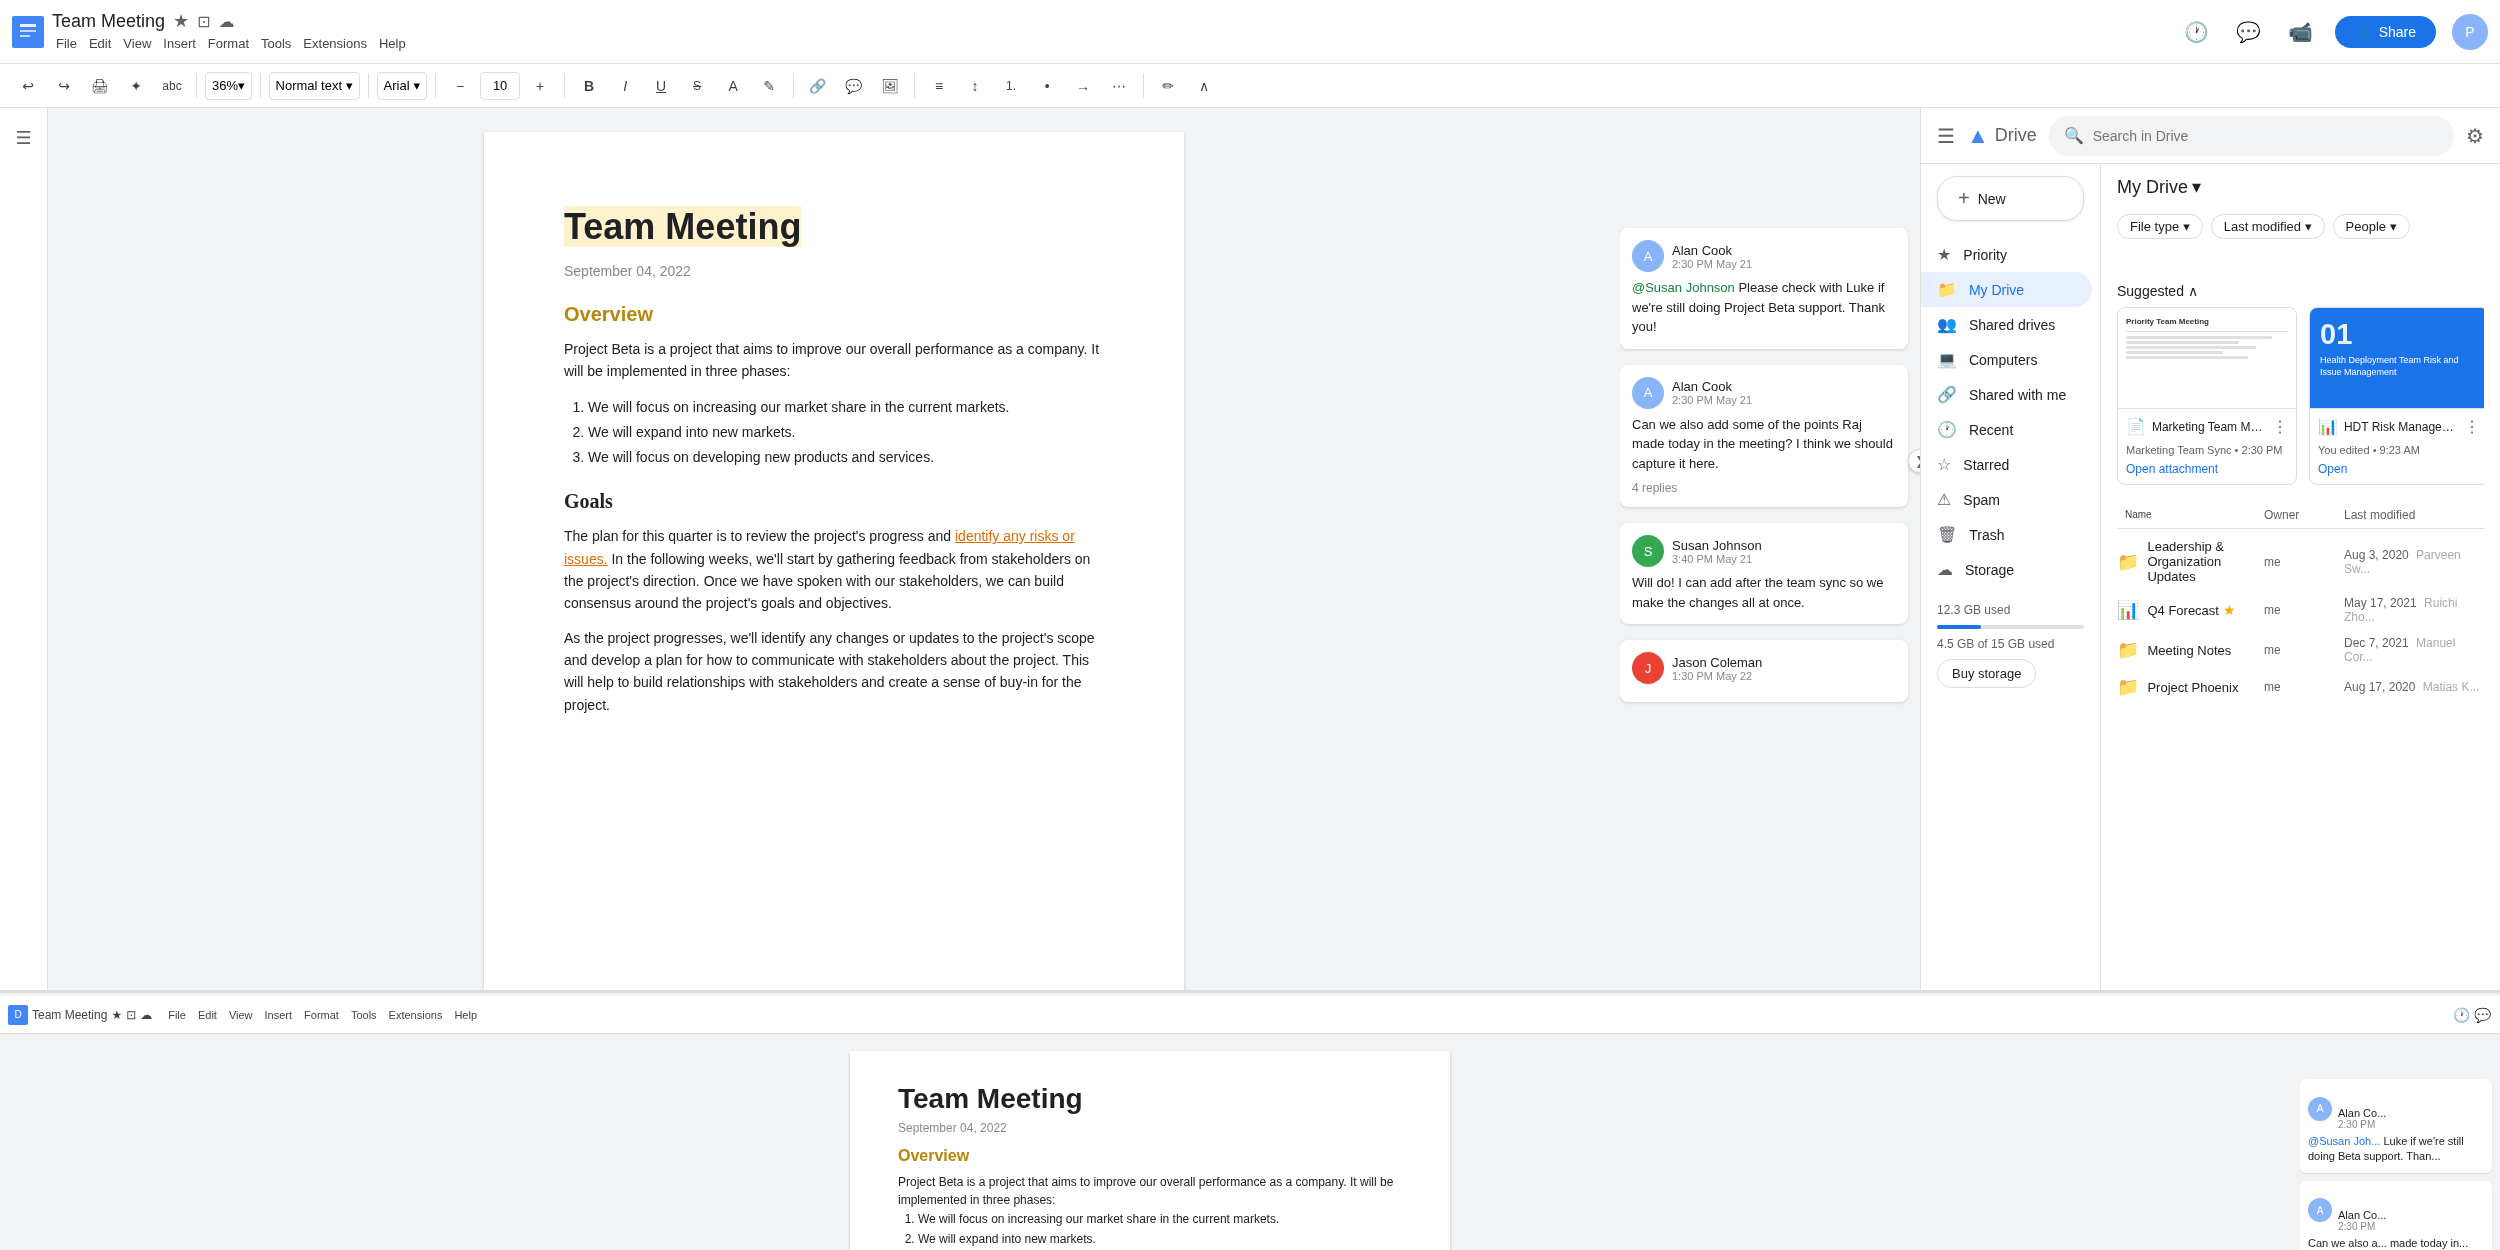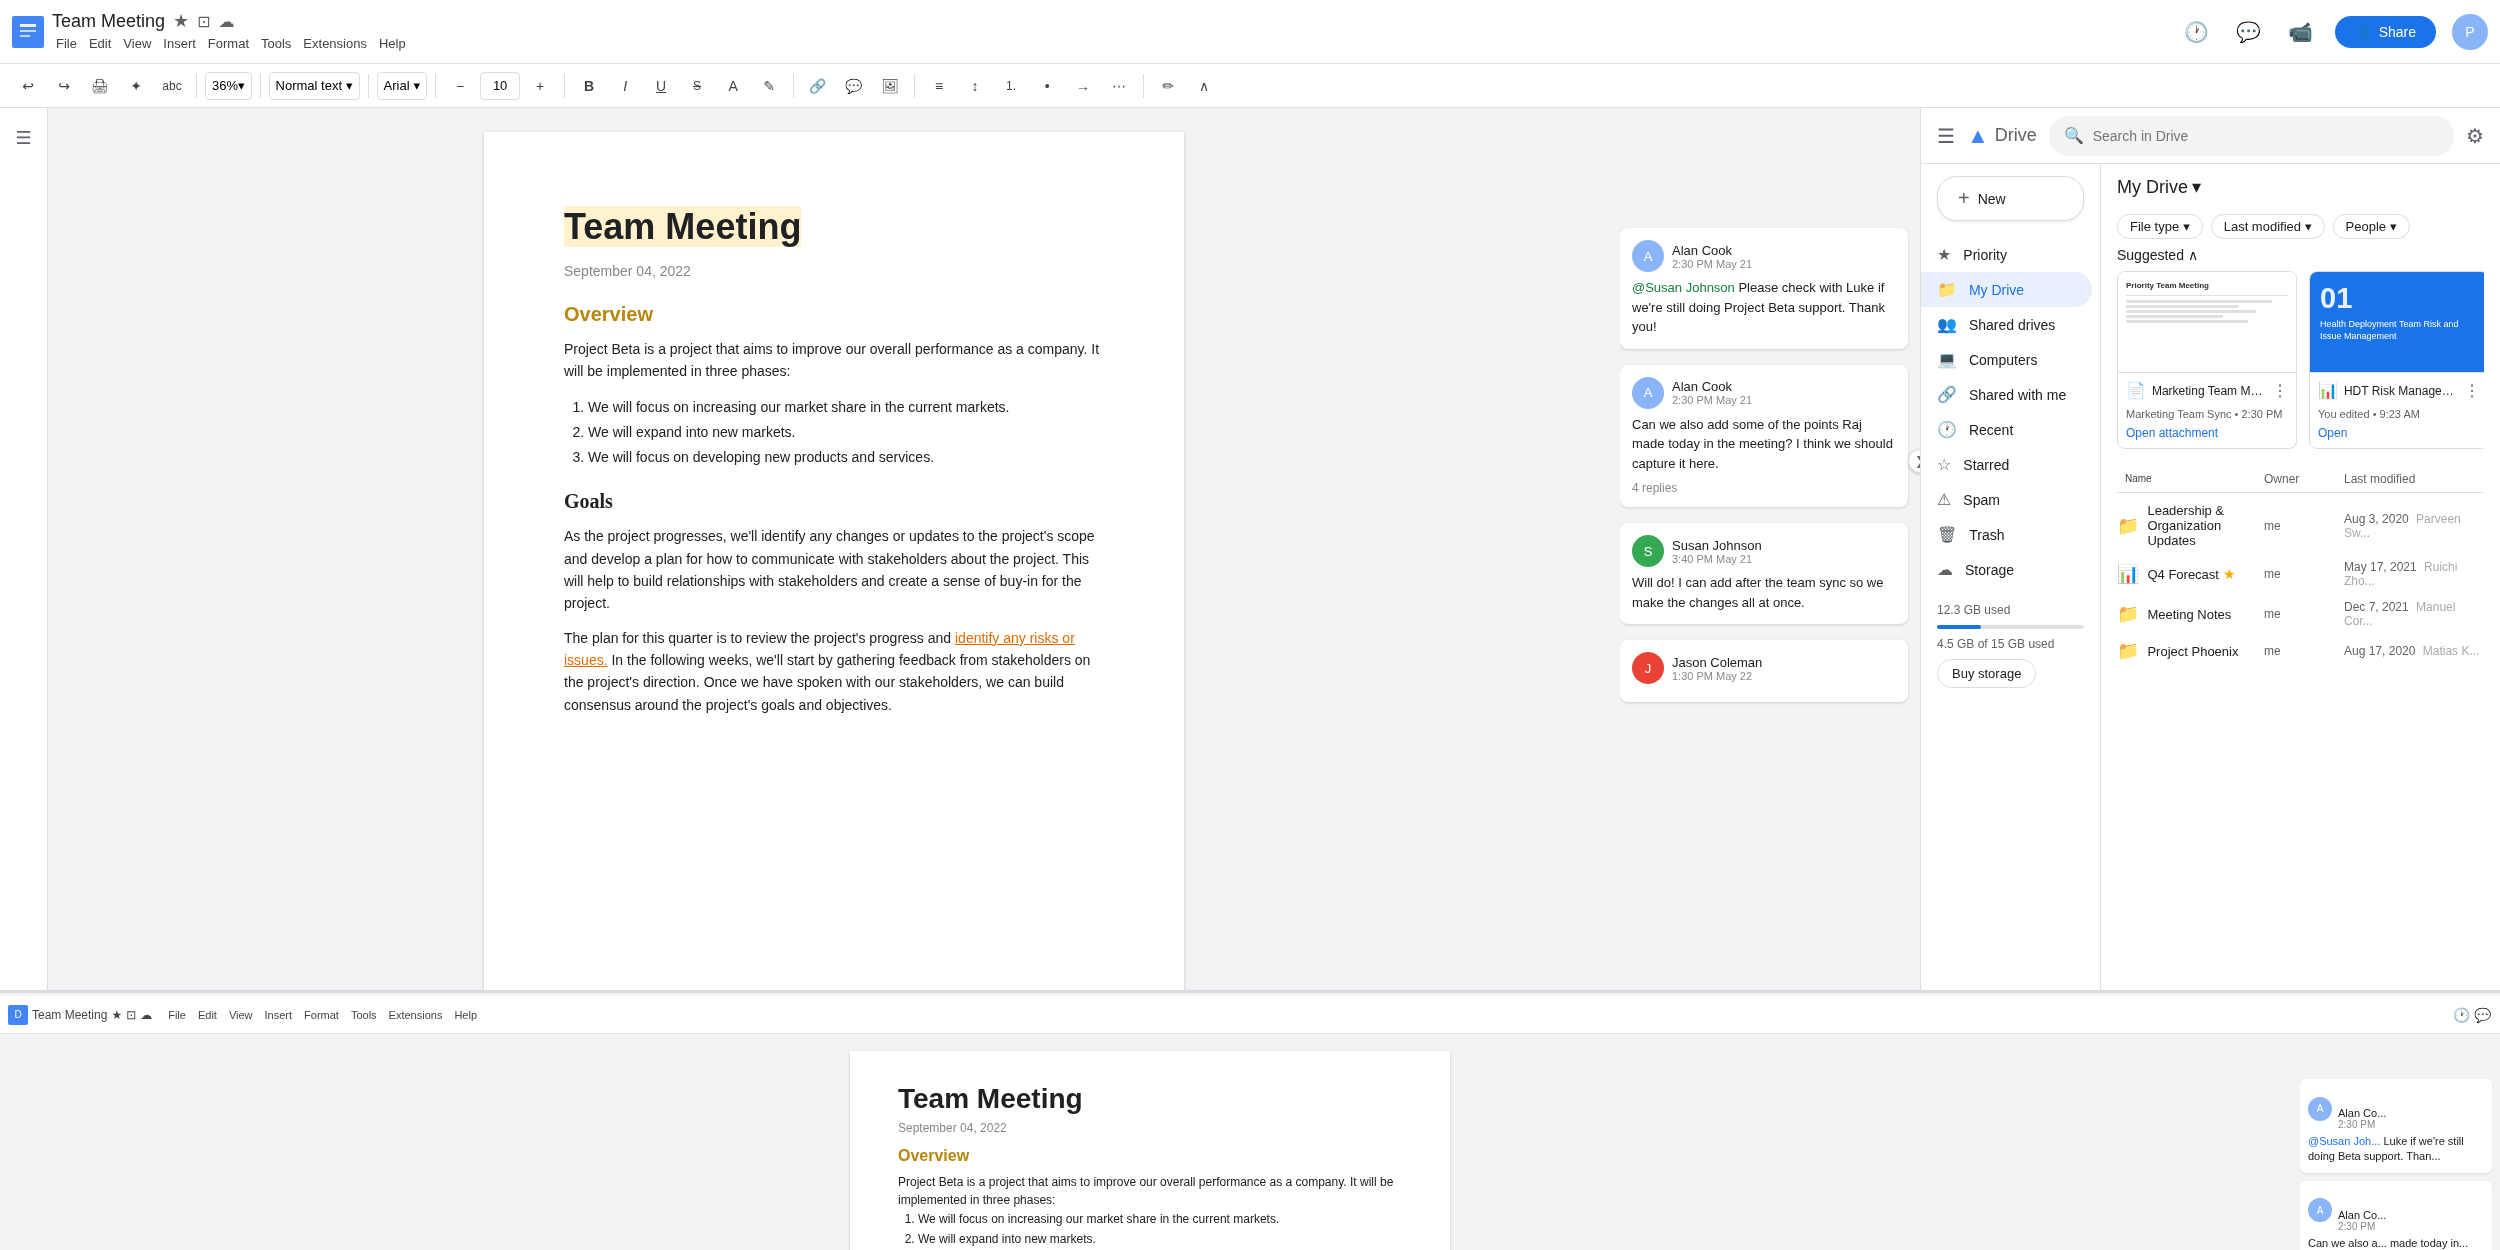--- a/index.html
+++ b/index.html
@@ -97,21 +97,21 @@
     .drive-storage-text { font-size: 12px; color: #5f6368; }
     .drive-buy-btn { background: #fff; border: 1px solid #dadce0; border-radius: 16px; padding: 6px 14px; font-size: 13px; color: #202124; cursor: pointer; margin-top: 8px; }
 
     
     .drive-main { flex: 1; overflow-y: auto; padding: 0; }
     .drive-my-drive-header { display: flex; align-items: center; padding: 12px 16px; gap: 8px; }
     .drive-my-drive-title { font-size: 18px; color: #202124; font-weight: 400; display: flex; align-items: center; gap: 4px; }
     .drive-filters { display: flex; align-items: center; gap: 8px; padding: 4px 16px 8px; }
     .drive-filter-chip { border: 1px solid #dadce0; border-radius: 16px; padding: 4px 12px; font-size: 13px; color: #202124; cursor: pointer; display: flex; align-items: center; gap: 4px; }
     .drive-suggested { padding: 0 16px; }
-    .drive-suggested-header { display: flex; align-items: center; justify-content: space-between; margin-bottom: 8px; }
+    .drive-suggested-header { display: flex; align-items: center; justify-content: space-between; margin-bottom: 8px; margin-top: 36px; }
     .drive-suggested-title { font-size: 14px; font-weight: 500; color: #202124; display: flex; align-items: center; gap: 4px; }
     .drive-cards-row { display: flex; gap: 12px; margin-bottom: 16px; overflow: hidden; }
     .drive-card { border: 1px solid #dadce0; border-radius: 8px; overflow: hidden; width: 180px; flex-shrink: 0; cursor: pointer; }
     .drive-card-preview { height: 100px; background: #f8f9fa; display: flex; align-items: center; justify-content: center; position: relative; overflow: hidden; }
     .drive-card-preview-doc { background: #fff; border: none; padding: 8px; font-size: 7px; color: #444; line-height: 1.4; width: 100%; height: 100%; overflow: hidden; }
     .drive-card-preview-blue { background: #1a73e8; display: flex; align-items: center; justify-content: center; color: #fff; }
     .drive-card-footer { padding: 8px; border-top: 1px solid #e0e0e0; display: flex; align-items: center; gap: 6px; }
     .drive-card-icon { font-size: 16px; }
     .drive-card-name { font-size: 12px; color: #202124; white-space: nowrap; overflow: hidden; text-overflow: ellipsis; flex: 1; }
     .drive-card-more { color: #5f6368; font-size: 16px; cursor: pointer; }
@@ -261,26 +261,26 @@
         </div>
         <p class="doc-date">September 04, 2022</p>
         <h2 class="doc-h2">Overview</h2>
         <p class="doc-p">Project Beta is a project that aims to improve our overall performance as a company. It will be implemented in three phases:</p>
         <ol class="doc-ol">
           <li>We will focus on increasing our market share in the current markets.</li>
           <li>We will expand into new markets.</li>
           <li>We will focus on developing new products and services.</li>
         </ol>
         <h2 class="doc-h2-plain">Goals</h2>
-        <p class="doc-p">As the project progresses, we'll identify any changes or updates to the project's scope and develop a plan for how to communicate with stakeholders about the project. This will help to build relationships with stakeholders and create a sense of buy-in for the project.</p>
         <p class="doc-p">
           <span>The plan for this quarter is to review the project's progress and </span>
           <span class="highlight-link">identify any risks or issues.</span>
           <span> In the following weeks, we'll start by gathering feedback from stakeholders on the project's direction. Once we have spoken with our stakeholders, we can build consensus around the project's goals and objectives.</span>
         </p>
+        <p class="doc-p">As the project progresses, we'll identify any changes or updates to the project's scope and develop a plan for how to communicate with stakeholders about the project. This will help to build relationships with stakeholders and create a sense of buy-in for the project.</p>
       </div>
     </div>
 
     <div class="comments-panel">
 
       <div class="comment-card">
         <div class="comment-header">
           <div class="comment-avatar">A</div>
           <div>
             <div class="comment-author">Alan Cook</div>

